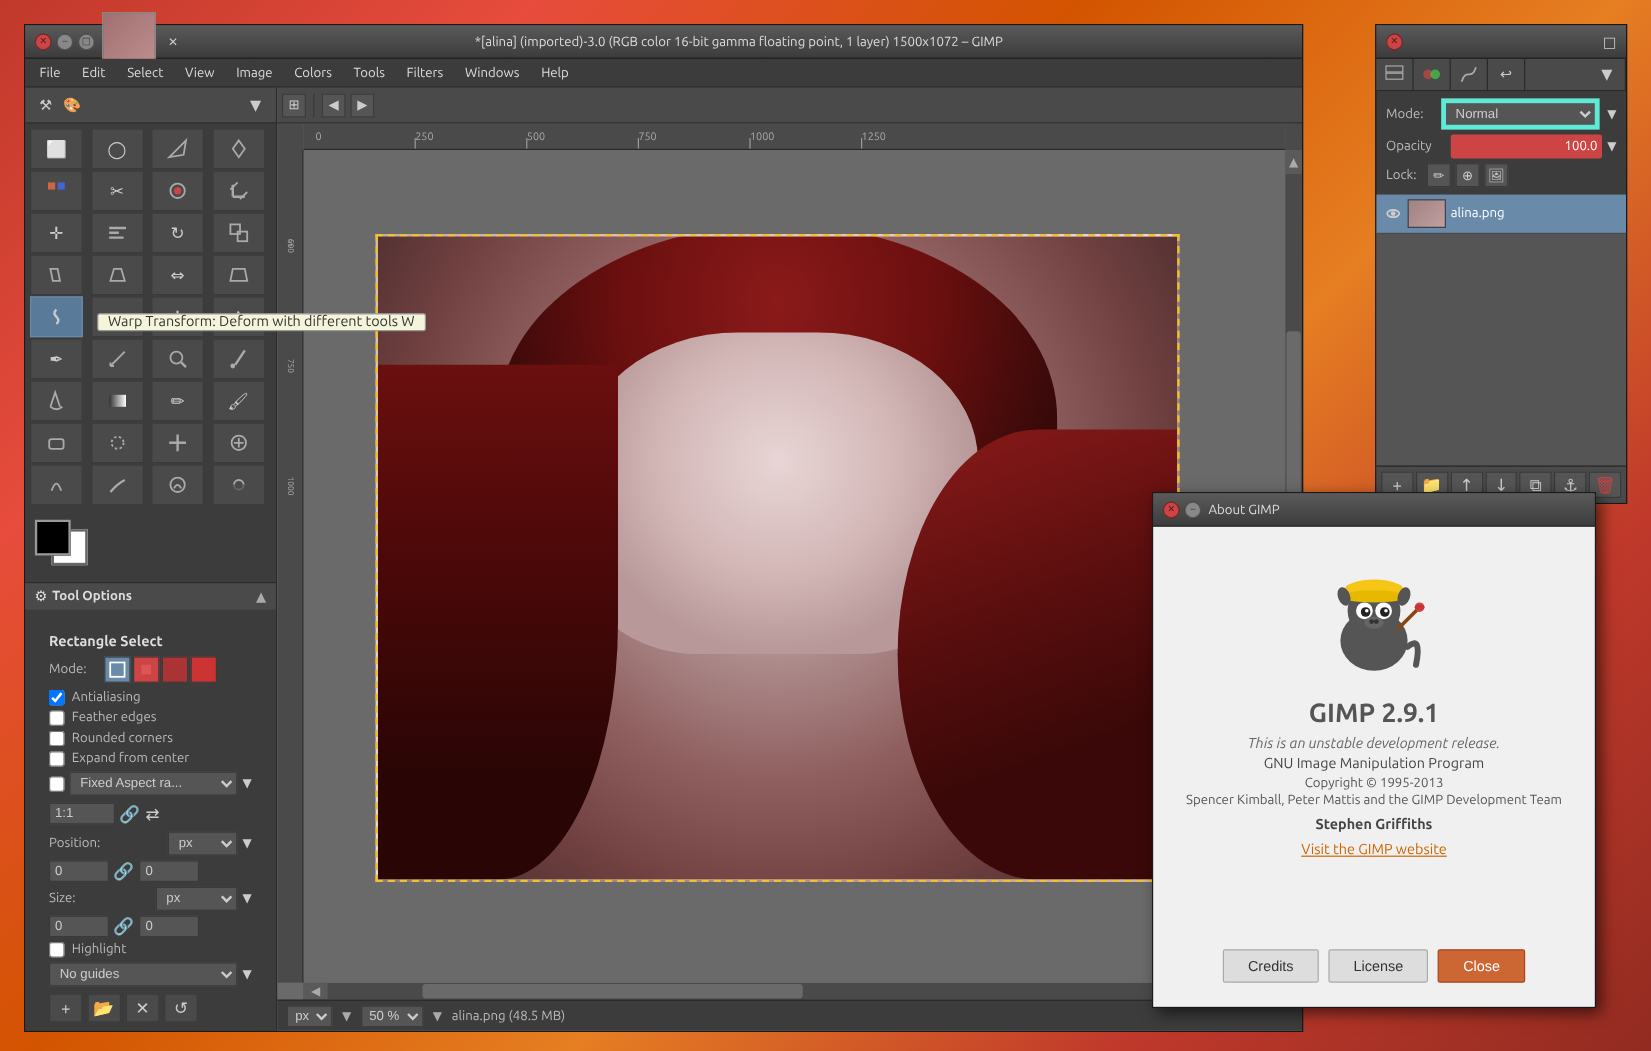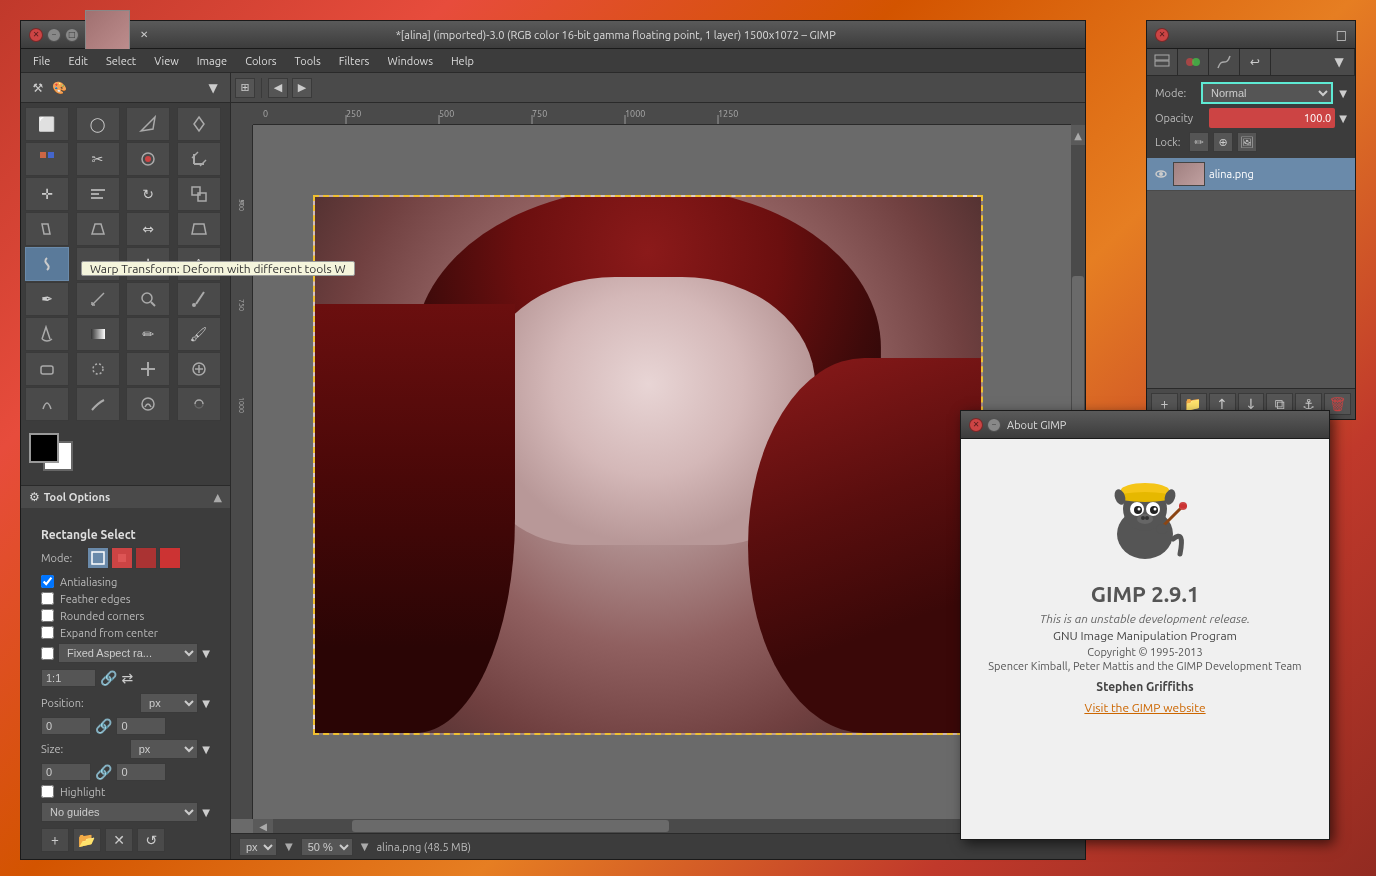--- a/index.html
+++ b/index.html
@@ -226,21 +226,20 @@
       justify-content: center;
       cursor: pointer;
       font-size: 11px;
       color: #ccc;
     }
 
     .mode-icon-btn.active { background: #6a8aaa; }
 
     .checkbox-row {
       display: flex;
-      align-items: center;
       gap: 6px;
       margin-bottom: 4px;
     }
 
     .checkbox-row input[type=checkbox] {
       cursor: pointer;
     }
 
     .checkbox-label {
       color: #bbb;
@@ -442,21 +441,21 @@
 
     .mode-select-label {
       color: #bbb;
       font-size: 11px;
       width: 40px;
     }
 
     .mode-select {
       flex: 1;
       background: #555;
-      border: 2px solid #5eead4;
+      border: 4px solid #5eead4;
       color: #ccc;
       font-size: 11px;
       padding: 2px 4px;
     }
 
     .opacity-row {
       display: flex;
       align-items: center;
       gap: 4px;
     }
@@ -1337,14 +1336,19 @@
     </div>
 
     <div class="about-version">GIMP 2.9.1</div>
     <div class="about-subtitle">This is an unstable development release.</div>
     <div class="about-program">GNU Image Manipulation Program</div>
     <div class="about-copyright">Copyright © 1995-2013</div>
     <div class="about-team">Spencer Kimball, Peter Mattis and the GIMP Development Team</div>
     <div class="about-author">Stephen Griffiths</div>
     <div class="about-link">Visit the GIMP website</div>
 
+    <div class="about-buttons">
+      <button class="about-btn">Credits</button>
+      <button class="about-btn">License</button>
+      <button class="about-btn primary">Close</button>
+    </div>
   </div>
 </div>
 
 </body></html>

